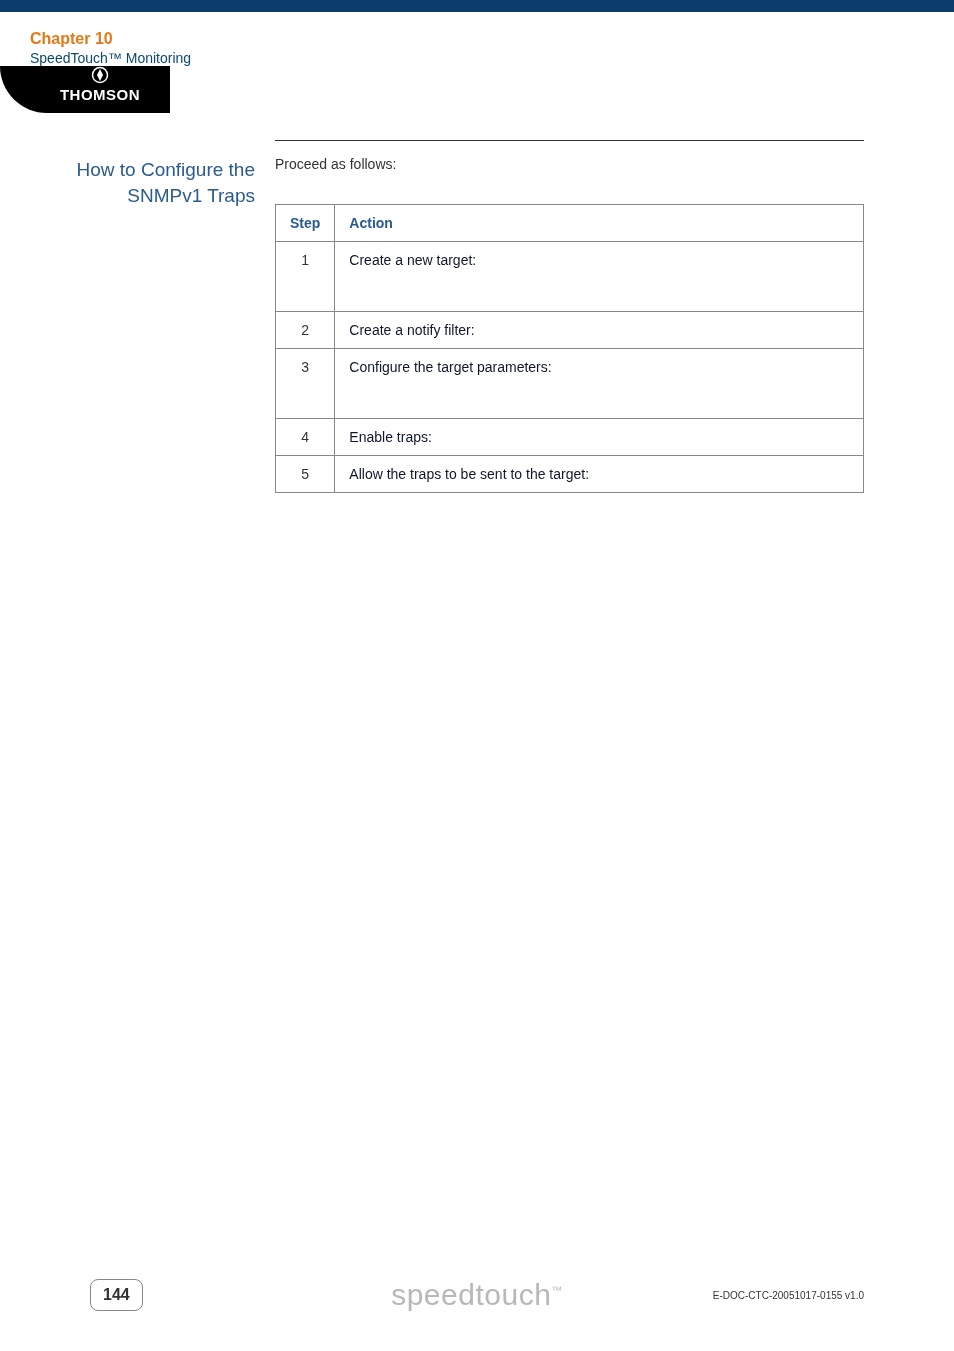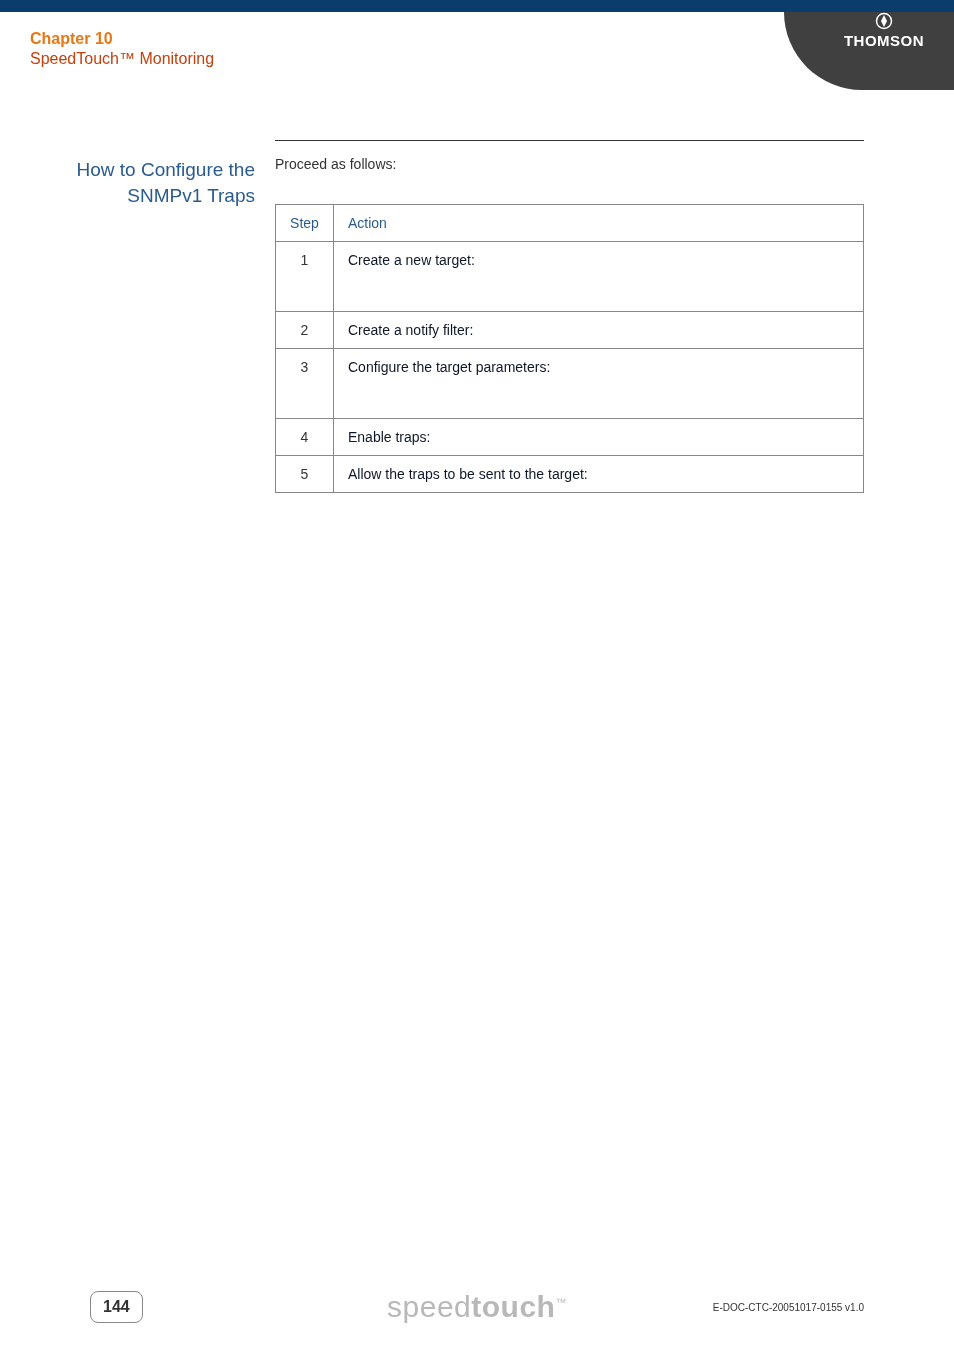--- a/index.html
+++ b/index.html
@@ -19,37 +19,38 @@
       height: 12px;
       background: #0a3d6b;
     }
     .header-stripe {
       width: 100%;
       height: 78px;
       background: #ffffff;
       position: relative;
       display: flex;
       justify-content: space-between;
+      flex-direction: column;
     }
     .chapter-block {
       padding-left: 30px;
       padding-top: 18px;
     }
     .chapter-title {
       color: #e67817;
       font-weight: bold;
       font-size: 16px;
     }
     .chapter-subtitle {
-      color: #c2410c;
-      font-size: 16px;
+      color: #0c4a6e;
+      font-size: 14px;
       margin-top: 2px;
     }
     .thomson-badge {
-      background: #404040;
+      background: #000000;
       color: #ffffff;
       width: 170px;
       height: 78px;
       border-bottom-left-radius: 78px;
       display: flex;
       flex-direction: column;
       align-items: center;
       justify-content: flex-start;
       padding-left: 30px;
       padding-bottom: 10px;
@@ -96,41 +97,41 @@
       width: 100%;
     }
     table.steps th, table.steps td {
       border: 1px solid #888;
       padding: 10px 14px;
       font-size: 14px;
       vertical-align: top;
     }
     table.steps th {
       color: #2a5b8f;
-      font-weight: normal;
+      font-weight: bold;
       text-align: left;
       background: #ffffff;
     }
     table.steps th.step-head {
       text-align: center;
       width: 58px;
     }
     table.steps td.step-num {
       text-align: center;
       color: #333;
     }
     table.steps td.action {
       color: #0f172a;
     }
     .tall-cell {
       height: 70px;
     }
     .footer {
       position: absolute;
-      bottom: 28px;
+      bottom: 40px;
       left: 0;
       width: 100%;
       display: flex;
       align-items: center;
       justify-content: space-between;
       padding: 0 90px 0 90px;
     }
     .page-num-box {
       border: 1.5px solid #888;
       border-radius: 8px;
@@ -144,21 +145,21 @@
       left: 50%;
       transform: translateX(-50%);
       color: #b8b8b8;
       font-size: 30px;
       letter-spacing: 0.5px;
     }
     .footer-logo .light {
       font-weight: 400;
     }
     .footer-logo .bold {
-      font-weight: bold;
+      font-weight: normal;
     }
     .footer-logo .tm {
       font-size: 11px;
       vertical-align: super;
     }
     .doc-id {
       font-size: 10px;
       color: #333;
     }
   </style>

